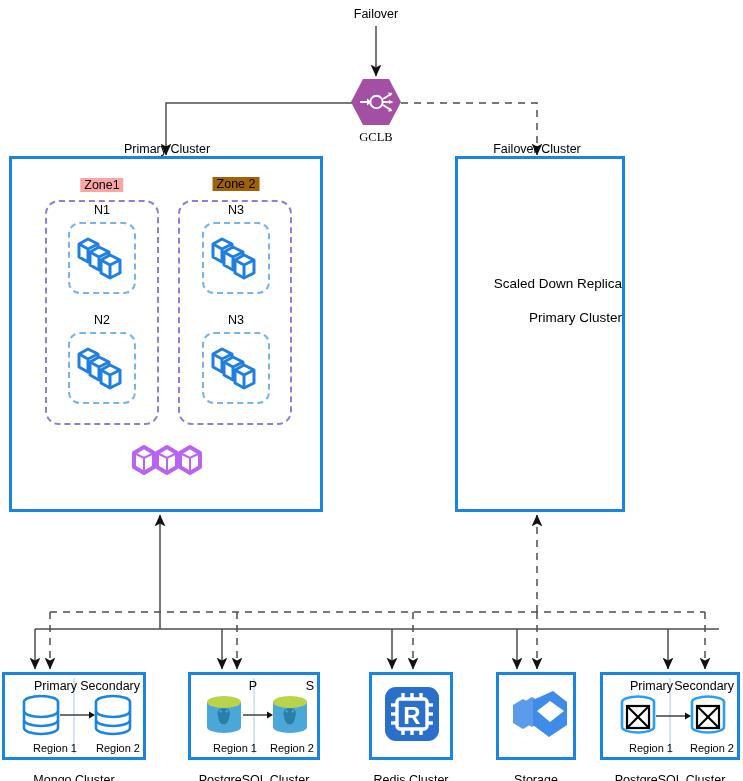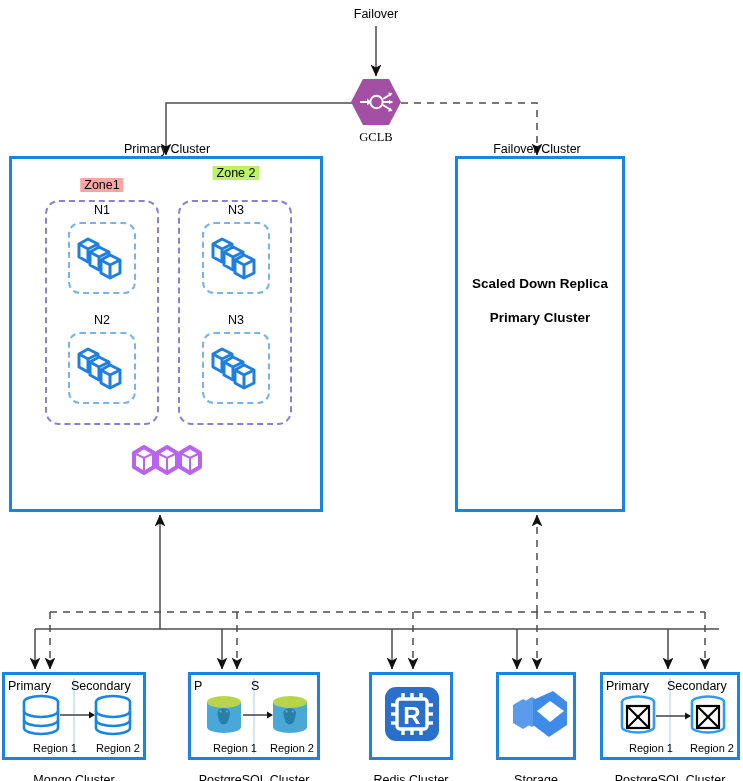--- a/index.html
+++ b/index.html
@@ -24,23 +24,23 @@
   
   .cluster-box{
     position:absolute;
     border:3px solid #1a85e0;
     background:#ffffff;
     box-sizing:border-box;
   }
   .failover-text{
     position:absolute;
     left:0;right:0;
-    text-align:center;
+    text-align:right;
     font-size:13.5px;
-    font-weight:bold;
+    font-weight:normal;
     line-height:17px;
     color:#000;
   }
 
   
   .zone{
     position:absolute;
     border:2px dashed #8b80d6;
     border-radius:14px;
     box-sizing:border-box;
@@ -58,21 +58,21 @@
     position:absolute;
     border:3px solid #1a85e0;
     background:#fff;
     box-sizing:border-box;
   }
   .ds-split{
     position:absolute;top:3px;bottom:3px;width:2px;background:#d3e6f7;
     left:50%;margin-left:-1px;
   }
   .ds-head{
-    position:absolute;top:4px;font-size:12.5px;line-height:14px;text-align:left;white-space:nowrap;
+    position:absolute;top:4px;font-size:12.5px;line-height:14px;text-align:right;white-space:nowrap;
   }
   .ds-foot{
     position:absolute;bottom:2px;font-size:11px;line-height:14px;text-align:right;white-space:nowrap;
   }
   .ds-cap{
     position:absolute;font-size:12.5px;line-height:14px;text-align:center;white-space:nowrap;
     transform:translateX(-50%);
     margin-top:8px;
   }
   .icon-slot{position:absolute;}
@@ -167,21 +167,21 @@
         <path d="M4,12 L13,17 L23,12 M13,17 L13,30"></path>
         <path d="M15,20 L24,15 L34,20 L34,33 L24,38 L15,33 z"></path>
         <path d="M15,20 L24,25 L34,20 M24,25 L24,38"></path>
         <path d="M26,28 L35,23 L45,28 L45,41 L35,46 L26,41 z"></path>
         <path d="M26,28 L35,33 L45,28 M35,33 L35,46"></path>
       </g>
     </svg>
   </div>
 
   <div class="zone" style="left:178px;top:200px;width:114px;height:225px;"></div>
-  <div class="lbl c" style="left:236px;top:166px;background:#bef264;padding:0 4px;text-align:center;">Zone 2</div>
+  <div class="lbl c" style="left:236px;top:177px;background:#a16207;padding:0 4px;text-align:center;">Zone 2</div>
 
   <div class="lbl c" style="left:236px;top:203px;background:#fff;padding:0 4px;">N3</div>
   <div class="node" style="left:202px;top:222px;width:68px;height:72px;"></div>
   <div class="icon-slot" style="left:209px;top:232px;width:54px;height:52px;">
     <svg width="54" height="52" viewBox="0 0 54 52">
       <g fill="#ffffff" stroke="#1f7fe0" stroke-width="3" stroke-linejoin="round">
         <path d="M4,12 L13,7 L23,12 L23,25 L13,30 L4,25 z"></path>
         <path d="M4,12 L13,17 L23,12 M13,17 L13,30"></path>
         <path d="M15,20 L24,15 L34,20 L34,33 L24,38 L15,33 z"></path>
         <path d="M15,20 L24,25 L34,20 M24,25 L24,38"></path>

